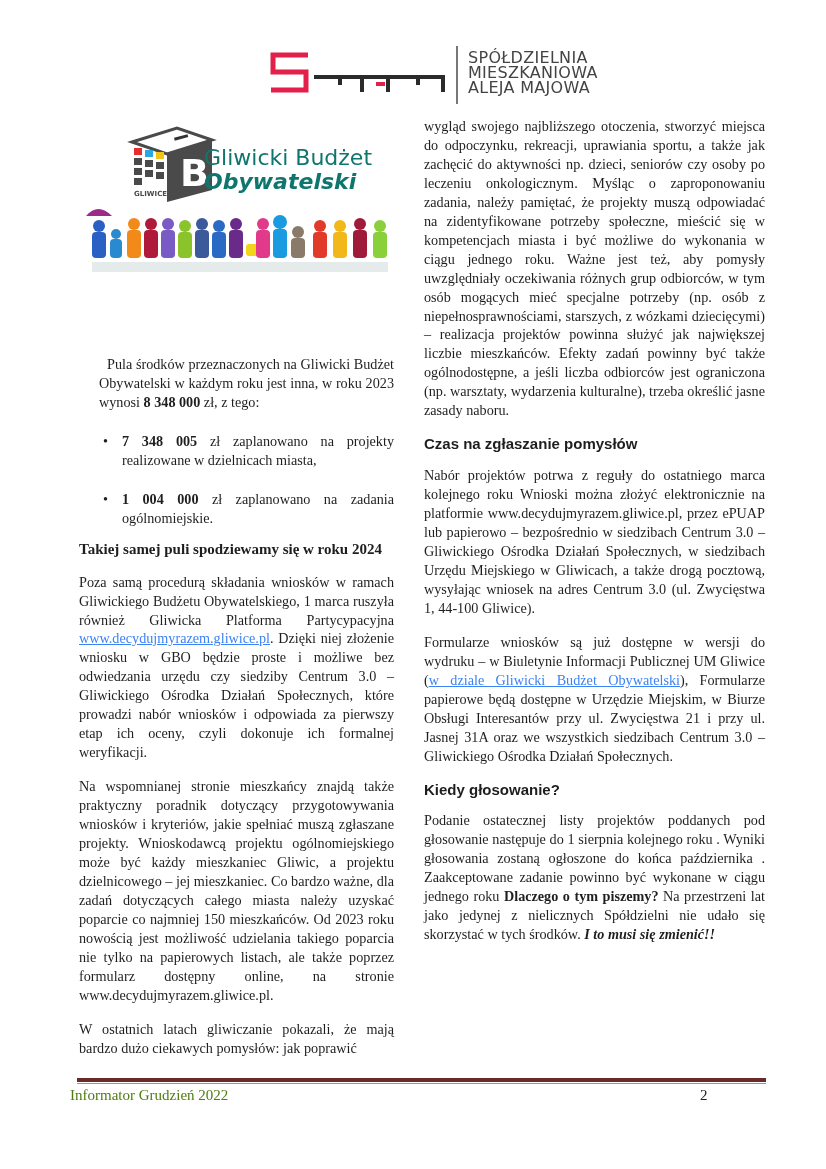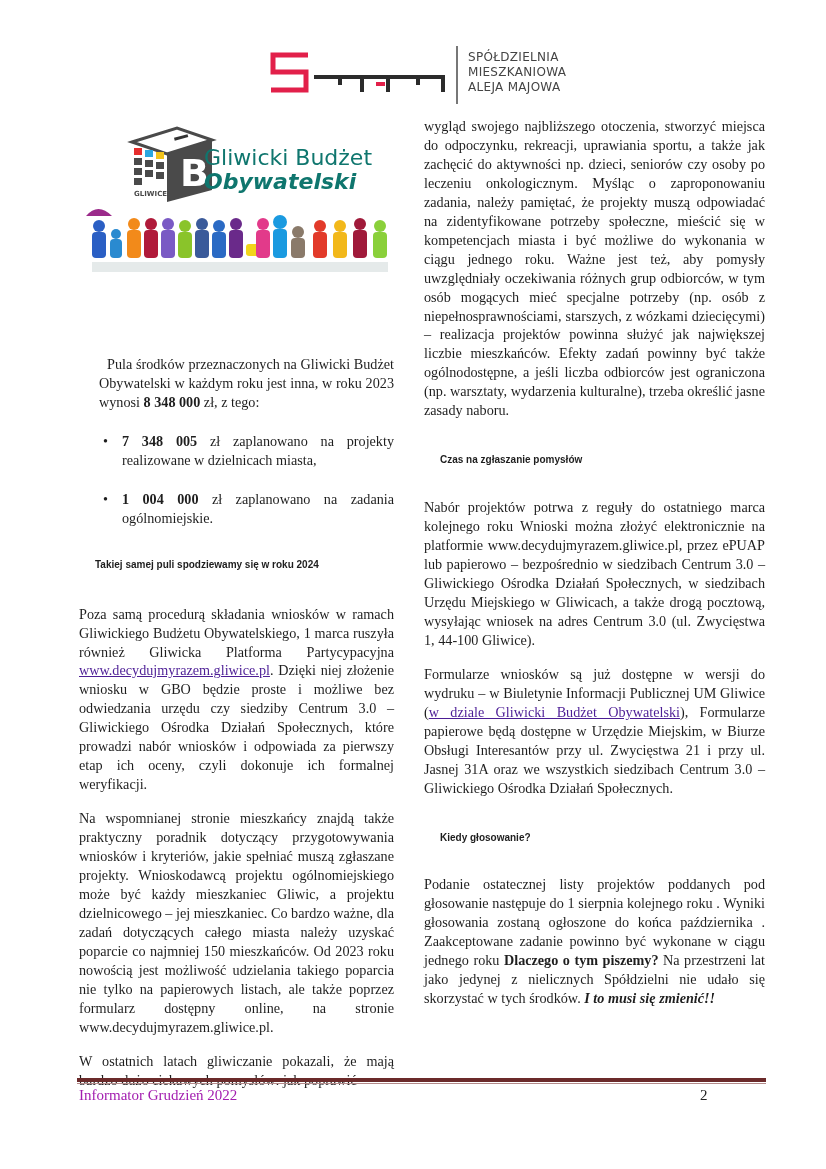--- a/index.html
+++ b/index.html
@@ -5,48 +5,48 @@
   html, body { margin:0; padding:0; background:#ffffff; }
   body { width:826px; height:1169px; position:relative; overflow:hidden;
          font-family:"DejaVu Sans", "Liberation Sans", sans-serif; color:#1a1a1a; }
   .page { position:absolute; left:0; top:0; width:826px; height:1169px; }
 
   
   .header-logo { position:absolute; left:268px; top:44px; width:300px; height:62px; }
   .header-logo svg { position:absolute; left:0; top:8px; }
   .logo-divider { position:absolute; left:188px; top:2px; width:2px; height:58px; background:#777; }
   .logo-text { position:absolute; left:200px; top:6px; font-family:"DejaVu Sans", sans-serif;
-               font-size:12px; line-height:15px; color:#444; letter-spacing:0.3px; }
+               font-size:16px; line-height:15px; color:#444; letter-spacing:0.3px; }
   .logo-text div { white-space:nowrap; }
 
   
   .gbo { position:absolute; left:84px; top:124px; width:326px; height:160px; }
   .gbo-title { position:absolute; left:120px; top:22px; font-size:22px; line-height:24px;
                color:#0f766e; font-family:"DejaVu Sans", sans-serif; }
   .gbo-title .l2 { font-weight:bold;font-style:italic; }
 
   
   .col { position:absolute; font-family:"Liberation Sans", sans-serif; font-size:14.2px;
          line-height:18.95px; text-align:justify; color:#1e1e1e; }
   .col p { margin:0;font-family:Liberation Serif, serif; }
   .col .gap { height:15px; }
   .col b { font-weight:bold; }
-  .col h3 { margin:16px; font-size:10px; font-weight:bold; line-height:18.95px; }
-  .col a { color:#4c1d95; text-decoration:underline; }
+  .col h3 { margin:0; font-size:15px; font-weight:bold; line-height:18.95px; }
+  .col a { color:#3b82f6; text-decoration:underline; }
   .bullet { position:relative; padding-left:59px; }
   .bullet .dot { position:absolute; left:40px; top:0; }
 
   .left { left:63px; top:355px; width:331px; }
   .right { left:424px; top:117px; width:341px; }
 
   
   .footer-rule { position:absolute; left:77px; top:1078px; width:689px; height:4px; background:#6b2a2a; }
   .footer-rule2 { position:absolute; left:77px; top:1083px; width:689px; height:1px; background:#b38a8a; }
-  .footer-left { position:absolute; left:79px; top:1087px; font-family:"Liberation Serif", serif;
-                 font-size:15px; color:#a21caf; }
+  .footer-left { position:absolute; left:70px; top:1087px; font-family:"Liberation Serif", serif;
+                 font-size:15px; color:#4d7c0f; }
   .footer-right { position:absolute; left:700px; top:1087px; font-family:"Liberation Serif", serif;
                   font-size:15px; color:#222; }
 </style>
 </head>
 <body>
 
 <div class="page">
 
   <div class="header-logo">
     <svg width="180" height="42" viewBox="0 0 180 42">
@@ -131,21 +131,21 @@
     </svg>
   </div>
 
   <div class="col left">
     <p style="text-indent:8px;margin-left:36px;"><span>Pula środków przeznaczonych na Gliwicki Budżet Obywatelski w każdym roku jest inna, w roku 2023 wynosi </span><b>8 348 000</b><span> zł, z tego:</span></p>
     <div class="gap" style="height:20px"></div>
     <p class="bullet"><span class="dot">•</span><b>7 348 005</b><span> zł zaplanowano na projekty realizowane w dzielnicach miasta,</span></p>
     <div class="gap" style="height:20px"></div>
     <p class="bullet"><span class="dot">•</span><b>1 004 000</b><span> zł zaplanowano na zadania ogólnomiejskie.</span></p>
     <div class="gap" style="height:12px"></div>
-    <h3 style="padding-left:16px;">Takiej samej puli spodziewamy się w roku 2024</h3>
+    <h3 style="padding-left:16px;font-family:Liberation Serif, serif;">Takiej samej puli spodziewamy się w roku 2024</h3>
     <div class="gap" style="height:14px"></div>
     <p style="padding-left:16px;"><span>Poza samą procedurą składania wniosków w ramach Gliwickiego Budżetu Obywatelskiego, 1 marca ruszyła również Gliwicka Platforma Partycypacyjna </span><a>www.decydujmyrazem.gliwice.pl</a><span>. Dzięki niej złożenie wniosku w GBO będzie proste i możliwe bez odwiedzania urzędu czy siedziby Centrum 3.0 – Gliwickiego Ośrodka Działań Społecznych, które prowadzi nabór wniosków i odpowiada za pierwszy etap ich oceny, czyli dokonuje ich formalnej weryfikacji.</span></p>
     <div class="gap"></div>
     <p style="padding-left:16px;">Na wspomnianej stronie mieszkańcy znajdą także praktyczny poradnik dotyczący przygotowywania wniosków i kryteriów, jakie spełniać muszą zgłaszane projekty. Wnioskodawcą projektu ogólnomiejskiego może być każdy mieszkaniec Gliwic, a projektu dzielnicowego – jej mieszkaniec. Co bardzo ważne, dla zadań dotyczących całego miasta należy uzyskać poparcie co najmniej 150 mieszkańców. Od 2023 roku nowością jest możliwość udzielania takiego poparcia nie tylko na papierowych listach, ale także poprzez formularz dostępny online, na stronie www.decydujmyrazem.gliwice.pl.</p>
     <div class="gap"></div>
     <p style="padding-left:16px;">W ostatnich latach gliwiczanie pokazali, że mają bardzo dużo ciekawych pomysłów: jak poprawić</p>
   </div>
 
   <div class="col right">
     <p>wygląd swojego najbliższego otoczenia, stworzyć miejsca do odpoczynku, rekreacji, uprawiania sportu, a także jak zachęcić do aktywności np. dzieci, seniorów czy osoby po leczeniu onkologicznym. Myśląc o zaproponowaniu zadania, należy pamiętać, że projekty muszą odpowiadać na zidentyfikowane potrzeby społeczne, mieścić się w kompetencjach miasta i być możliwe do wykonania w ciągu jednego roku. Ważne jest też, aby pomysły uwzględniały oczekiwania różnych grup odbiorców, w tym osób mogących mieć specjalne potrzeby (np. osób z niepełnosprawnościami, starszych, z wózkami dziecięcymi) – realizacja projektów powinna służyć jak największej liczbie mieszkańców. Efekty zadań powinny być także ogólnodostępne, a jeśli liczba odbiorców jest ograniczona (np. warsztaty, wydarzenia kulturalne), trzeba określić jasne zasady naboru.</p>

